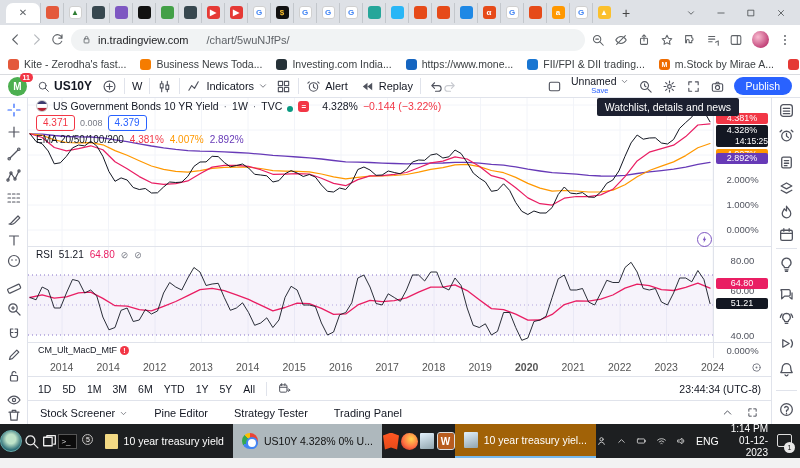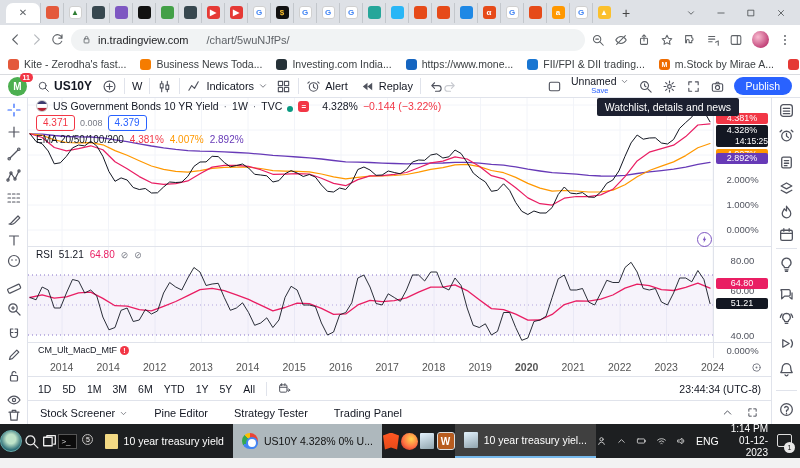--- a/index.html
+++ b/index.html
@@ -141,21 +141,21 @@
   .chromeic { width:16px; height:16px; border-radius:50%;
     background:conic-gradient(#ea4335 0 33%, #4285f4 33% 66%, #34a853 66% 88%, #fbbc05 88%); position:relative; }
   .chromeic:after { content:""; position:absolute; left:4px; top:4px; width:8px; height:8px;
     border-radius:50%; background:#fff; border:2px solid #4285f4; }
   .bravic { width:16px; height:17px; background:linear-gradient(#ff5722,#e64a19);
     clip-path:polygon(50% 0, 100% 18%, 88% 100%, 50% 88%, 12% 100%, 0 18%); }
   .ffic { width:17px; height:17px; border-radius:50%; background:radial-gradient(circle at 60% 35%, #ffd54f, #ff7043 55%, #b71c1c); }
   .npic { width:14px; height:16px; background:linear-gradient(160deg,#e3f2fd,#90a4ae); border-radius:1px; }
   .wordic { width:16px; height:16px; background:#b85c1f; color:#fff; font-weight:bold; font-size:10px;
     display:flex; align-items:center; justify-content:center; border-radius:2px; outline:1px solid #ddd; }
-  .tbapp.npactive { border-bottom:2px solid #76b9ed; background:#404040; }
+  .tbapp.npactive { border-bottom:2px solid #76b9ed; background:#a16207; }
   .tray { margin-left:auto; display:flex; align-items:center; gap:9px; padding-right:8px; }
   .trayic { width:14px; height:14px; color:#ddd; }
   .timeblock { text-align:right; line-height:12px; font-size:10px; }
   .notifwrap { position:relative; width:18px; height:15px; }
   .notifbox { width:15px; height:13px; border:1px solid #ddd; border-radius:2px; }
   .notifbadge { position:absolute; right:-3px; bottom:-4px; width:11px; height:11px; border-radius:50%;
     background:#e8e8e8; color:#111; font-size:7px; display:flex; align-items:center; justify-content:center; }
   .understrip { position:absolute; top:458px; left:0; width:800px; height:10px; background:#f2f2f2; }
 
   [data-icon] svg { width:100%; height:100%; display:block; }

